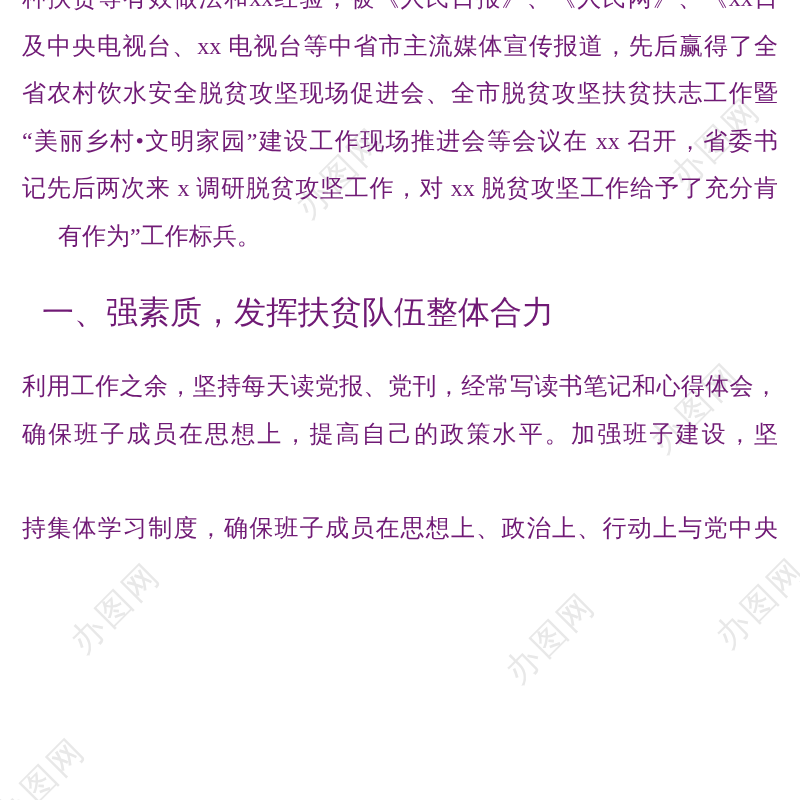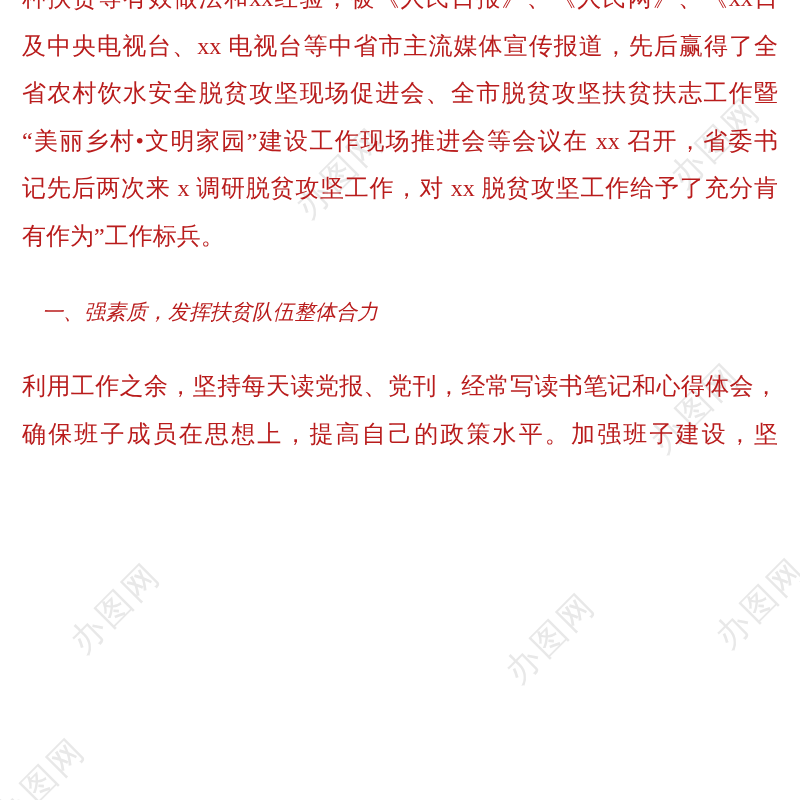--- a/index.html
+++ b/index.html
@@ -32,51 +32,51 @@
     user-select: none;
   }
 
   
   .page-content {
     position: absolute;
     left: 22px;
     top: 0;
     width: 756px;
     z-index: 1;
-    color: #b91c1c;
+    color: #701a75;
   }
   .para { margin: 0; padding: 0; }
   .para-continued { margin-top: -25px; }
 
   .txt-line {
     height: 47.6px;
     line-height: 47.6px;
     font-size: 24px;
     text-align: justify;
     text-align-last: justify;
     overflow: hidden;
   }
   .txt-line.short {
     text-align-last: left;
+    margin-left: 36px;
   }
   .txt-line.indent-first {
     text-indent: 2em;
   }
 
   .section-heading {
     height: 47.6px;
     line-height: 47.6px;
-    font-size: 21px;
+    font-size: 32px;
     padding-left: 20px;
     margin-top: 28px;
     margin-bottom: 27px;
     text-align: right;
     text-align-last: left;
     white-space: nowrap;
-    font-style: italic;
   }
 
   .page-break-spacer {
     height: 46.8px;
   }
 </style>
 </head>
 <body>
 
 <div class="wm-layer">
@@ -102,14 +102,17 @@
 
   <div class="section-heading">一、强素质，发挥扶贫队伍整体合力</div>
 
   <div class="para">
     <div class="txt-line">利用工作之余，坚持每天读党报、党刊，经常写读书笔记和心得体会，</div>
     <div class="txt-line">确保班子成员在思想上，提高自己的政策水平。加强班子建设，坚</div>
   </div>
 
   <div class="page-break-spacer"></div>
 
+  <div class="para">
+    <div class="txt-line">持集体学习制度，确保班子成员在思想上、政治上、行动上与党中央</div>
+  </div>
 
 </div>
 
 </body></html>

